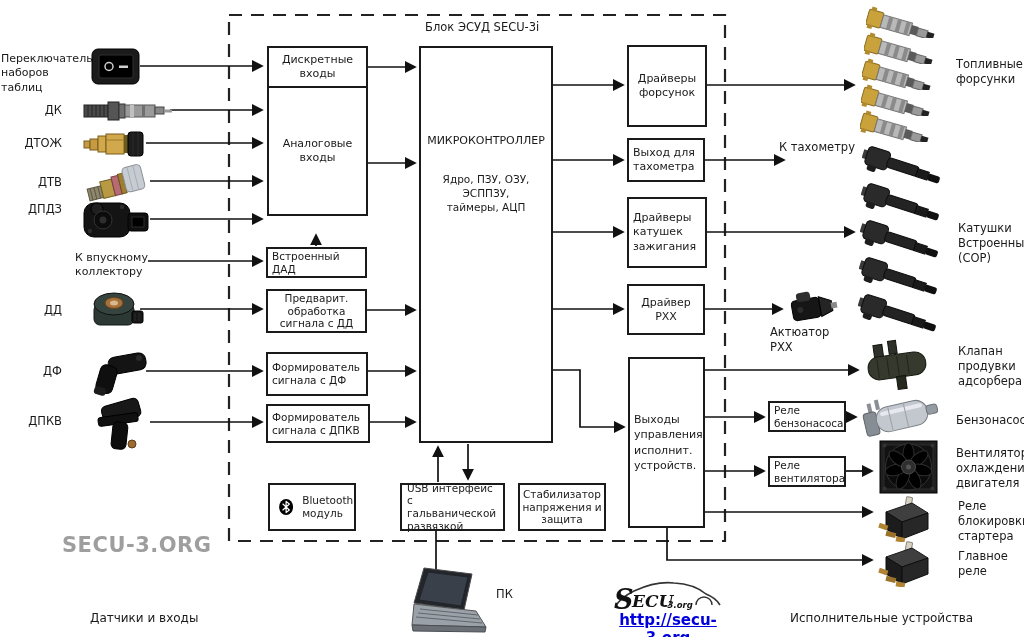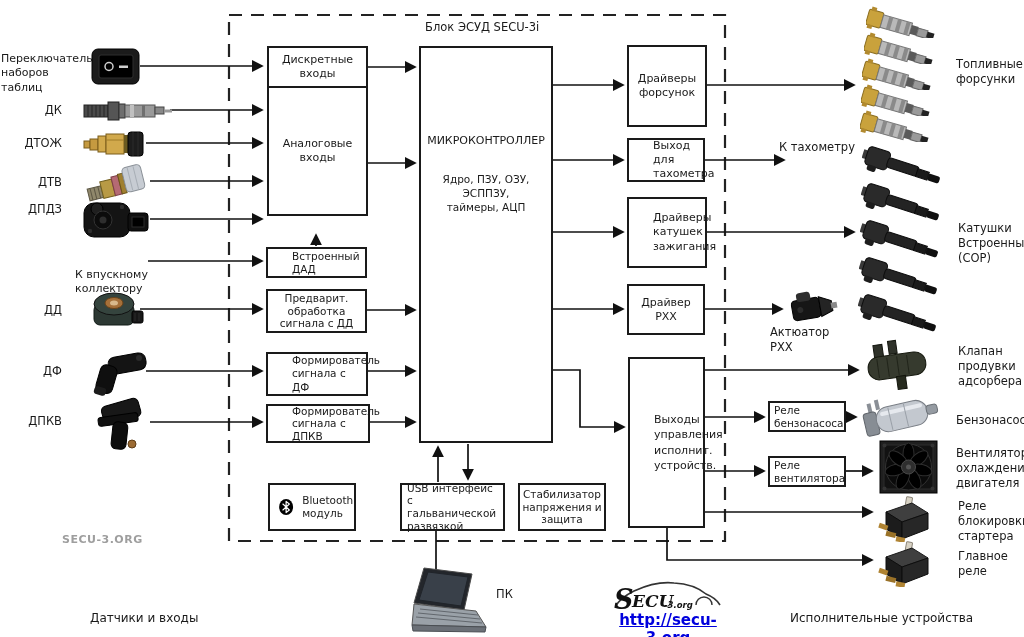--- a/index.html
+++ b/index.html
@@ -3,27 +3,27 @@
 <meta charset="utf-8">
 <style>
   html,body{margin:0;padding:0;background:#fff;}
   .stage{position:relative;width:1024px;height:637px;background:#ffffff;overflow:hidden;
          font-family:"DejaVu Sans","Liberation Sans",sans-serif;color:#1a1a1a;}
   svg.overlay{position:absolute;left:0;top:0;z-index:1;pointer-events:none;}
   .box{position:absolute;background:#fff;border:2px solid #1a1a1a;box-sizing:border-box;
        z-index:2;font-size:10.5px;line-height:1.25;display:flex;align-items:center;}
   .box span{white-space:pre-line;display:block;width:100%;}
   .box.center{justify-content:center;text-align:center;}
-  .box.left{padding-left:24px;padding-right:3px;text-align:left;}
+  .box.left{padding-left:4px;padding-right:3px;text-align:left;}
   .lbl{position:absolute;z-index:2;white-space:pre-line;font-size:11.5px;line-height:1.3;}
   .lbl.right{text-align:right;}
   .lbl.center{text-align:left;}
   .diagram-title{position:absolute;z-index:2;font-size:11.5px;}
   .mcu-inner{position:absolute;width:100%;text-align:center;white-space:pre-line;}
-  .watermark{position:absolute;z-index:2;font-size:11px;font-weight:bold;letter-spacing:.5px;color:#9e9e9e;}
+  .watermark{position:absolute;z-index:2;font-size:21px;font-weight:bold;letter-spacing:.5px;color:#9e9e9e;}
   .footer-caption{position:absolute;z-index:2;font-size:12px;}
   .url{position:absolute;z-index:2;font-size:15px;font-weight:bold;color:#0000dd;text-decoration:underline;cursor:pointer;}
   .bt-row{display:flex;align-items:center;gap:7px;padding-left:7px;}
 </style>
 </head>
 <body>
 
 <div class="stage">
 
   <svg class="overlay" width="1024" height="637" viewBox="0 0 1024 637">
@@ -374,21 +374,21 @@
       <span>Реле
 вентилятора</span>
     </div>
 
   <div class="lbl" style="left:1px;top:52px;width:92px;font-size:11px;">Переключатель
 наборов таблиц</div>
   <div class="lbl right" style="left:30px;top:103px;width:32px;">ДК</div>
   <div class="lbl right" style="left:18px;top:136px;width:44px;">ДТОЖ</div>
   <div class="lbl right" style="left:30px;top:175px;width:32px;">ДТВ</div>
   <div class="lbl right" style="left:18px;top:202px;width:44px;">ДПДЗ</div>
-  <div class="lbl" style="left:75px;top:268px;width:76px;font-size:11px;">К впускному
+  <div class="lbl" style="left:75px;top:251px;width:76px;font-size:11px;">К впускному
 коллектору</div>
   <div class="lbl right" style="left:38px;top:303px;width:24px;">ДД</div>
   <div class="lbl right" style="left:38px;top:364px;width:24px;">ДФ</div>
   <div class="lbl right" style="left:22px;top:414px;width:40px;">ДПКВ</div>
 
   <div class="lbl" style="left:956px;top:57px;">Топливные
 форсунки</div>
   <div class="lbl" style="left:779px;top:140px;">К тахометру</div>
   <div class="lbl" style="left:958px;top:221px;">Катушки
 Встроенный

